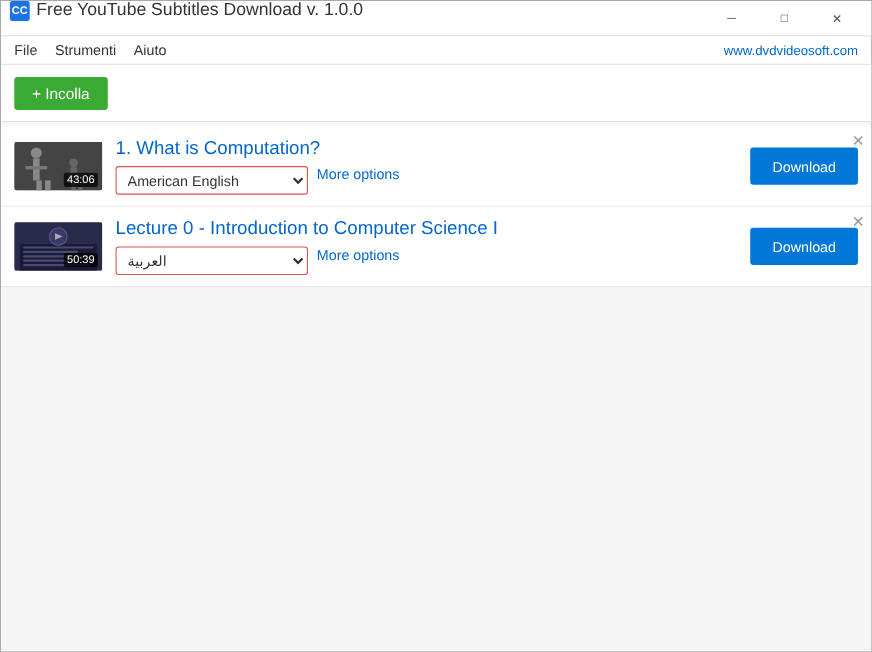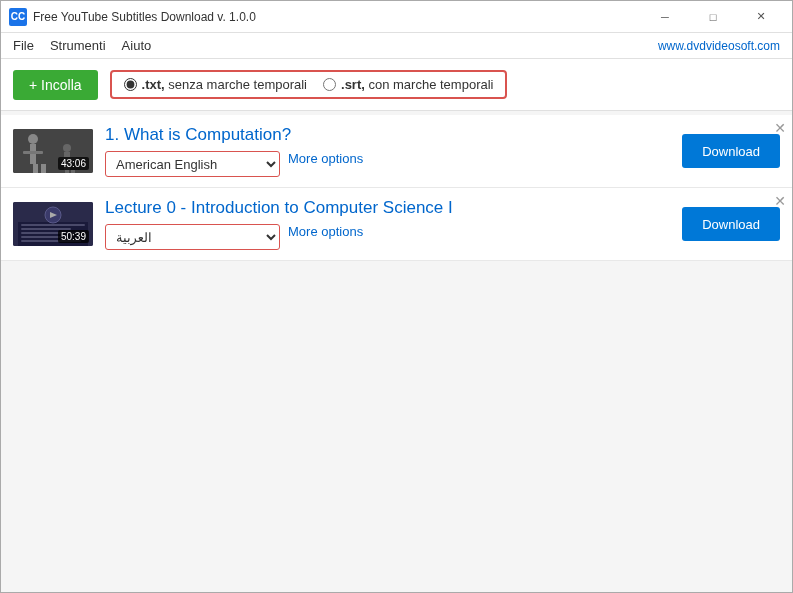--- a/index.html
+++ b/index.html
@@ -19,21 +19,20 @@
       border: 1px solid #aaa;
       display: flex;
       flex-direction: column;
     }
 
     
     .title-bar {
       background: #fff;
       height: 32px;
       display: flex;
-      align-items: center;
       padding: 0 8px;
       border-bottom: 1px solid #e0e0e0;
       flex-shrink: 0;
     }
 
     .title-bar-icon {
       width: 18px;
       height: 18px;
       background: #1a73e8;
       border-radius: 2px;
@@ -41,21 +40,21 @@
       align-items: center;
       justify-content: center;
       margin-right: 6px;
       color: #fff;
       font-size: 10px;
       font-weight: bold;
       flex-shrink: 0;
     }
 
     .title-bar-text {
-      font-size: 12px;
+      font-size: 16px;
       color: #333;
       flex: 1;
     }
 
     .title-bar-controls {
       display: flex;
       gap: 2px;
     }
 
     .title-btn {
@@ -289,30 +288,20 @@
 
   <div class="menu-bar">
     <div class="menu-item">File</div>
     <div class="menu-item">Strumenti</div>
     <div class="menu-item">Aiuto</div>
     <div class="menu-bar-right">www.dvdvideosoft.com</div>
   </div>
 
   <div class="toolbar">
     <button class="paste-btn">+ Incolla</button>
-    <div class="format-options">
-      <label class="radio-option">
-        <input type="radio" name="format" checked="" style="">
-        <span><span class="format-txt">.txt,</span> senza marche temporali</span>
-      </label>
-      <label class="radio-option">
-        <input type="radio" name="format" style="">
-        <span><span class="format-srt">.srt,</span> con marche temporali</span>
-      </label>
-    </div>
   </div>
 
   <div class="content">
 
     <div class="video-item">
       <div class="thumbnail">
         <div class="thumb1-bg">
           <svg width="80" height="52">
             <rect width="80" height="52" fill="#444"></rect>
             <rect x="15" y="5" width="10" height="10" rx="5" fill="#888"></rect>

